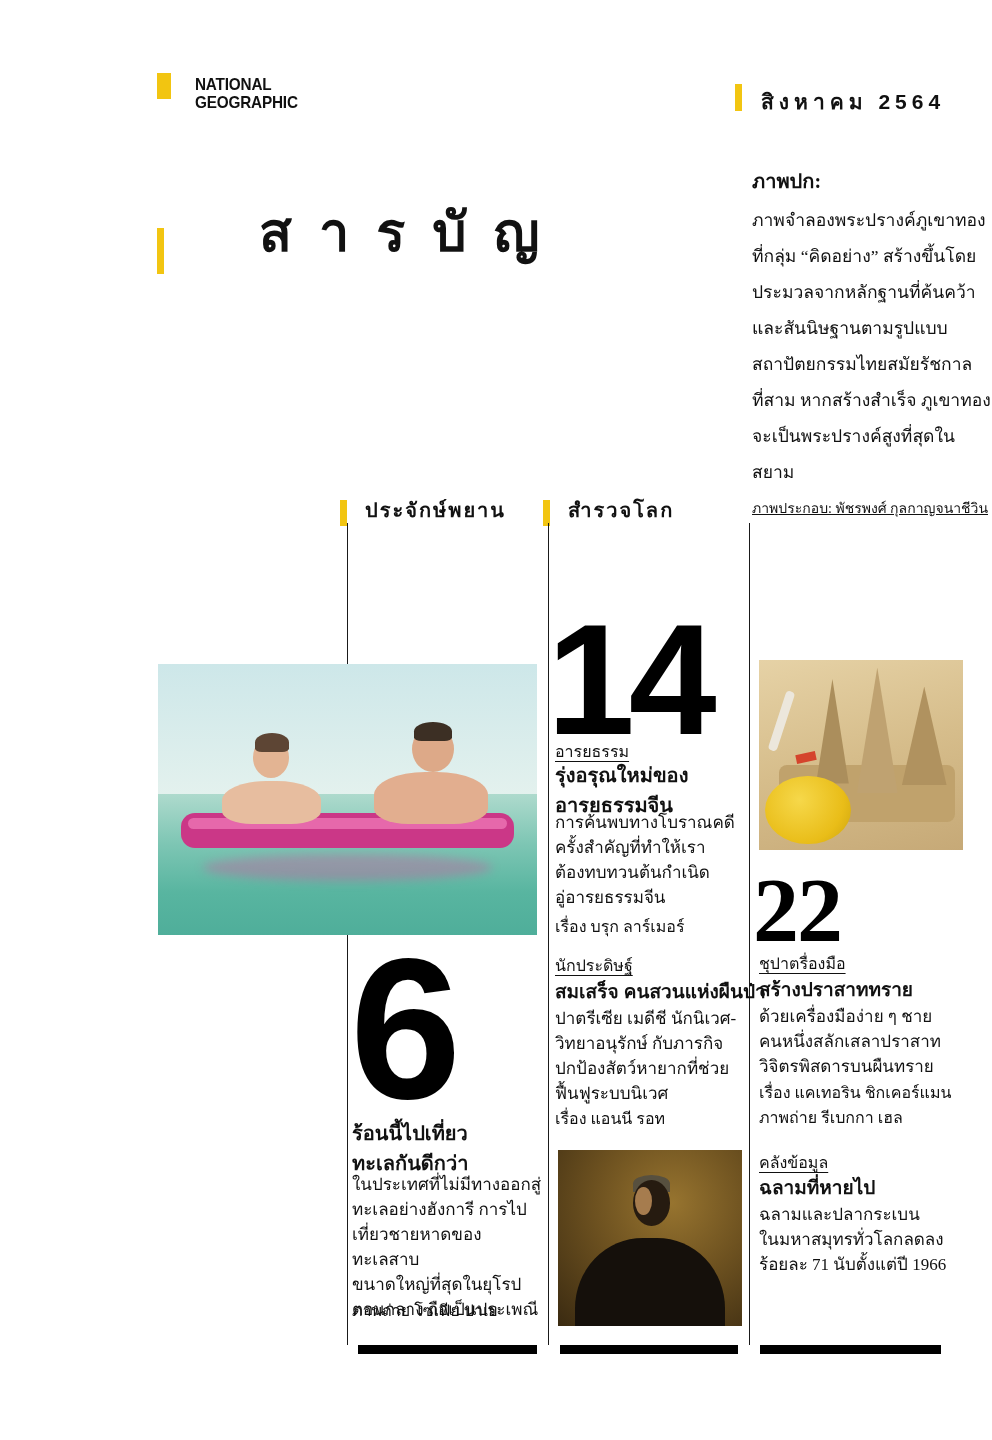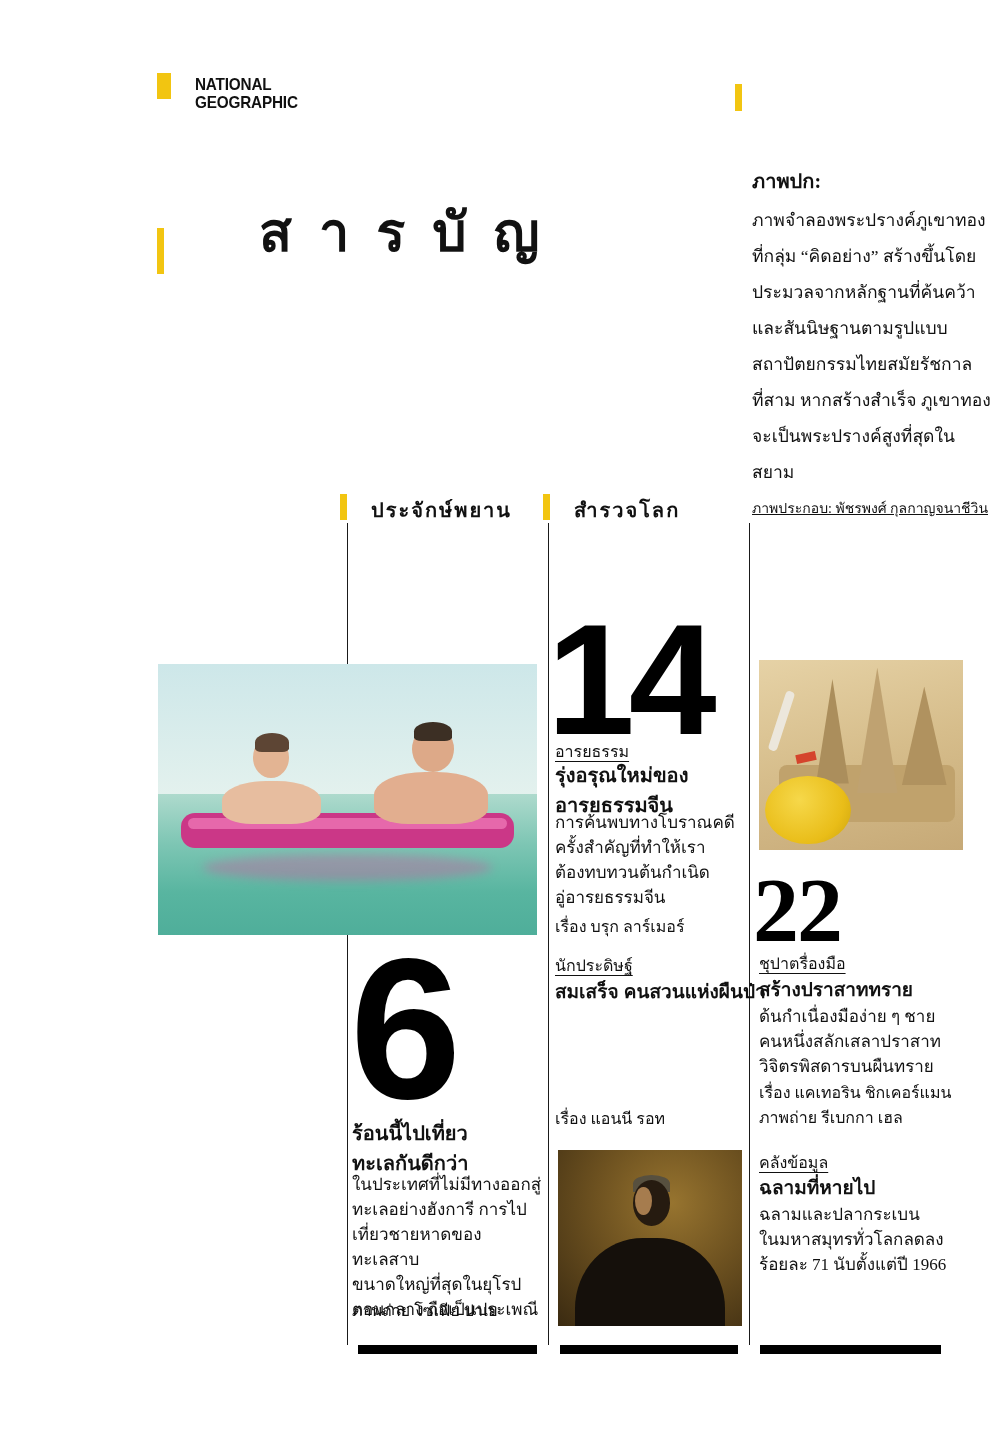--- a/index.html
+++ b/index.html
@@ -21,21 +21,21 @@
   .title-bar{ left:110px; top:228px; width:7px; height:46px; background:var(--yellow); }
   .page-title{ left:212px; top:200px; font-size:54px; font-weight:700; letter-spacing:27px; line-height:64px; }
 
   
   .cover{ left:705px; top:165px; width:240px; }
   .cover-heading{ font-family:"Liberation Serif",serif; font-size:20px; font-weight:700; }
   .cover-lines{ margin-top:5px; font-family:"Liberation Serif",serif; font-size:17.5px; line-height:36px; }
   .cover-credit{ margin-top:7px; font-family:"Liberation Serif",serif; font-size:14px;text-decoration:underline; }
 
   
-  .sec{ display:flex; align-items:flex-start; gap:24px; }
+  .sec{ display:flex; align-items:flex-end; gap:18px; }
   .sec-bar{ width:7px; height:26px; background:var(--yellow); }
   .sec-label{ font-size:20px; font-weight:700; letter-spacing:2px; }
   .sec-1{ left:293px; top:494px; } .sec-2{ left:496px; top:494px; }
 
   .vline{ width:1px; top:523px; height:822px; background:#1a1a1a; }
   .vl-1{ left:300px; } .vl-2{ left:501px; } .vl-3{ left:702px; }
 
   .endbar{ top:1345px; height:9px; background:#000; }
   .eb-1{ left:311px; width:179px; } .eb-2{ left:513px; width:178px; } .eb-3{ left:713px; width:181px; }
 
@@ -95,20 +95,21 @@
 <body>
 
 <div class="page">
 
   <div class="abs logo-frame"></div>
   <div class="abs logo-text">
     <div>NATIONAL</div>
     <div>GEOGRAPHIC</div>
   </div>
   <div class="abs date-bar"></div>
+  <div class="abs date-text">สิงหาคม 2564</div>
 
   <div class="abs title-bar"></div>
   <div class="abs page-title">สารบัญ</div>
 
   <div class="abs cover">
     <div class="cover-heading">ภาพปก:</div>
     <div class="cover-lines lines">ภาพจำลองพระปรางค์ภูเขาทอง
 ที่กลุ่ม “คิดอย่าง” สร้างขึ้นโดย
 ประมวลจากหลักฐานที่ค้นคว้า
 และสันนิษฐานตามรูปแบบ
@@ -177,26 +178,30 @@
   <div class="abs c2 y-t1 art-title lines">รุ่งอรุณใหม่ของ
 อารยธรรมจีน</div>
   <div class="abs c2 y-b1 body-txt lines">การค้นพบทางโบราณคดี
 ครั้งสำคัญที่ทำให้เรา
 ต้องทบทวนต้นกำเนิด
 อู่อารยธรรมจีน</div>
   <div class="abs c2 y-by1 byline">เรื่อง บรุก ลาร์เมอร์</div>
 
   <div class="abs c2 y-cat2"><span class="cat">นักประดิษฐ์</span></div>
   <div class="abs c2 y-t2 art-title-sm">สมเสร็จ คนสวนแห่งผืนป่า</div>
+  <div class="abs c2 y-b2 body-txt lines">ปาตรีเซีย เมดีชี นักนิเวศ-
+วิทยาอนุรักษ์ กับภารกิจ
+ปกป้องสัตว์หายากที่ช่วย
+ฟื้นฟูระบบนิเวศ</div>
   <div class="abs c2 y-by2 byline">เรื่อง แอนนี รอท</div>
 
   <div class="abs bignum num-22">22</div>
   <div class="abs c3 y3-cat1"><span class="cat">ชุปาตรื่องมือ</span></div>
   <div class="abs c3 y3-t1 art-title-sm">สร้างปราสาททราย</div>
-  <div class="abs c3 y3-b1 body-txt lines">ด้นกำเนื่องมือง่าย ๆ ชาย
+  <div class="abs c3 y3-b1 body-txt lines">ด้วยเครื่องมือง่าย ๆ ชาย
 คนหนึ่งสลักเสลาปราสาท
 วิจิตรพิสดารบนผืนทราย</div>
   <div class="abs c3 y3-by1 byline lines">เรื่อง แคเทอริน ชิกเคอร์แมน
 ภาพถ่าย รีเบกกา เฮล</div>
 
   <div class="abs c3 y3-cat2"><span class="cat">คลังข้อมูล</span></div>
   <div class="abs c3 y3-t2 art-title-sm">ฉลามที่หายไป</div>
   <div class="abs c3 y3-b2 body-txt lines">ฉลามและปลากระเบน
 ในมหาสมุทรทั่วโลกลดลง
 ร้อยละ 71 นับตั้งแต่ปี 1966</div>

